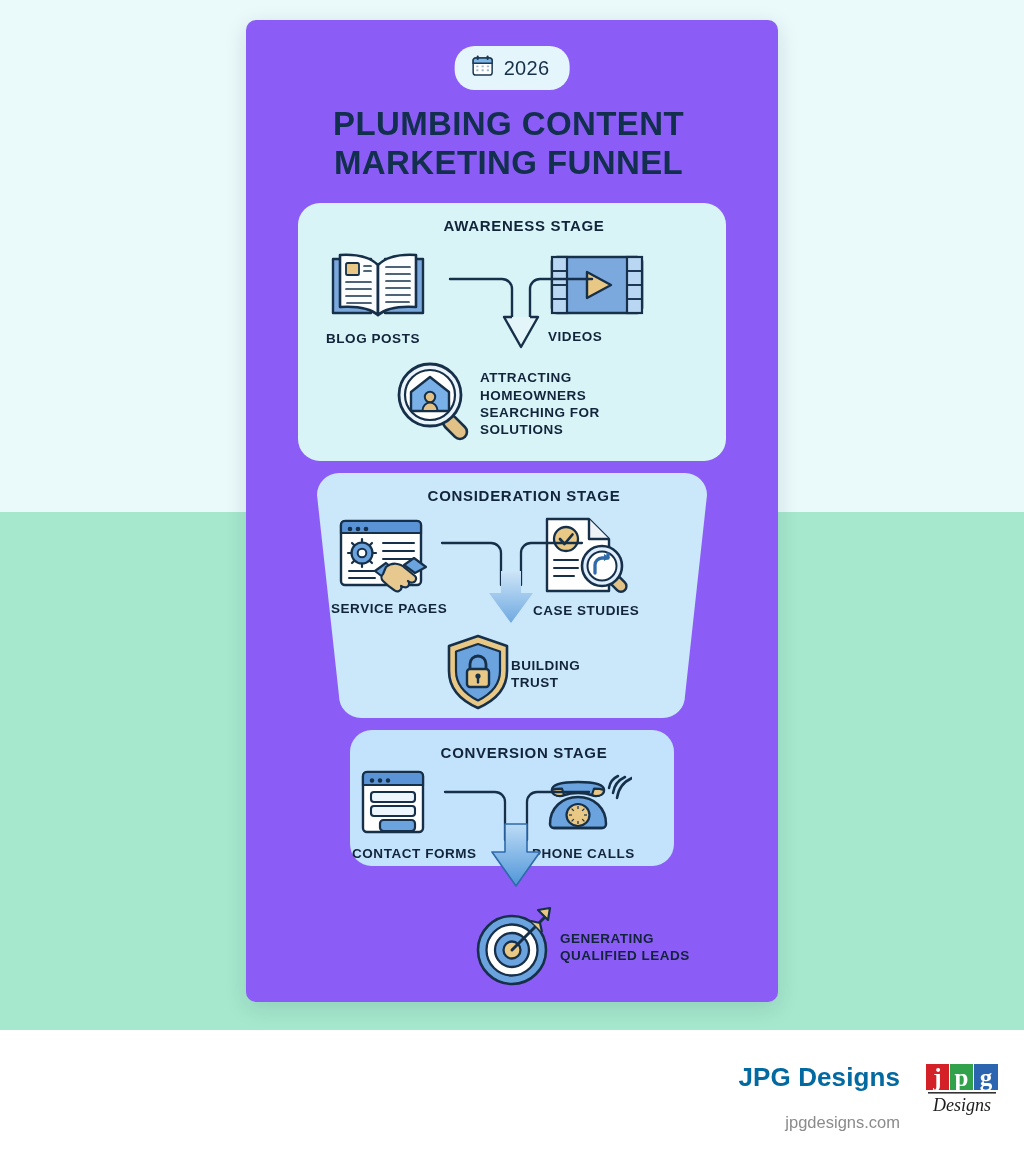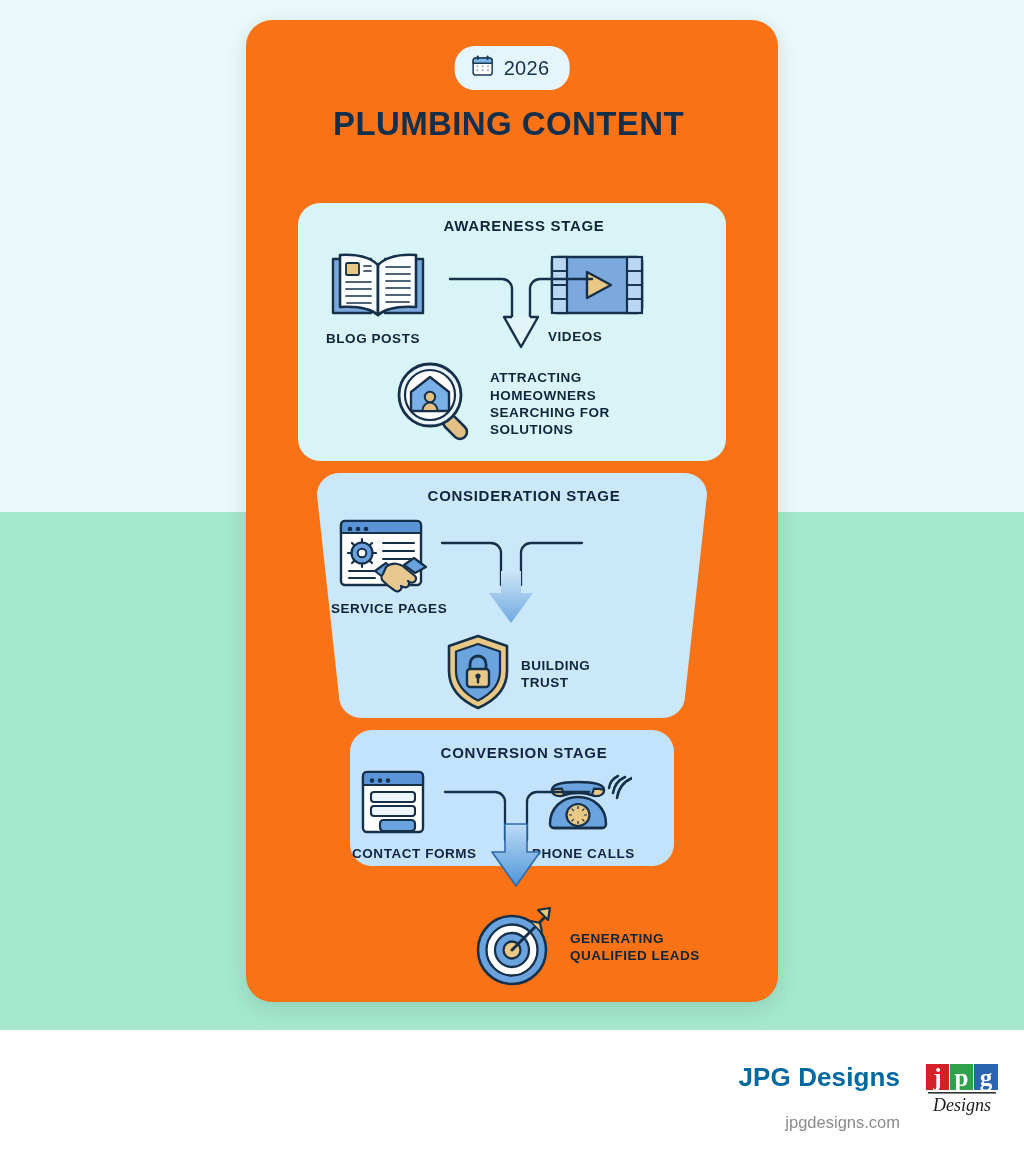--- a/index.html
+++ b/index.html
@@ -37,22 +37,22 @@
     left: 0; top: 1030px;
     width: 1024px; height: 124px;
     background: #ffffff;
   }
 
   
   .poster {
     position: absolute;
     left: 246px; top: 20px;
     width: 532px; height: 982px;
-    background: #f97316;
-    border-radius: 26px;
+    background: #8b5cf6;
+    border-radius: 10px;
     box-shadow: 0 6px 22px rgba(20,50,70,0.13);
     overflow: hidden;
   }
 
   
   .year-badge {
     position: absolute;
     left: 50%;
     transform: translateX(-50%);
     top: 26px;
@@ -128,21 +128,20 @@
     letter-spacing: .55px;
     white-space: nowrap;
     margin-top: 4px;
   }
 
   
   .outcome {
     position: absolute;
     display: flex;
     align-items: center;
-    gap: 10px;
   }
   .outcome-label {
     font-size: 13.5px;
     font-weight: bold;
     color: #11243a;
     letter-spacing: .5px;
     line-height: 1.28;
     white-space: pre-line;
     text-align: left;
   }
@@ -204,20 +203,21 @@
             <rect x="10.9" y="15.3" width="2.2" height="1.9" rx=".4"></rect>
             <rect x="16.2" y="15.3" width="2.2" height="1.9" rx=".4"></rect>
           </g>
         </svg>
       </span>
       <span class="ylabel">2026</span>
     </div>
 
     <div class="title">
       <div>PLUMBING CONTENT</div>
+      <div>MARKETING FUNNEL</div>
     </div>
 
     <div class="stage" id="stage-awareness">
       <svg class="stage-bg" viewBox="0 0 428 258" preserveAspectRatio="none">
         <path d="M22 0 H406 A22 22 0 0 1 428 22 V236 A22 22 0 0 1 406 258 H22 A22 22 0 0 1 0 236 V22 A22 22 0 0 1 22 0 Z" fill="#d9f4f7"></path>
       </svg>
       <div class="stage-inner">
         <div class="stage-title">AWARENESS STAGE</div>
 
         <div class="item" style="left:28px; top:44px; width:150px;">
@@ -331,20 +331,41 @@
                 </g>
               </g>
               <path d="M44 56 l11-8 9 7 -11 8 Z" fill="#6ba3df" stroke="#16304a" stroke-width="2.2" stroke-linejoin="round"></path>
               <path d="M95 52 l-12-9 -10 7 11 8 Z" fill="#6ba3df" stroke="#16304a" stroke-width="2.2" stroke-linejoin="round"></path>
               <path d="M55 52 c6-5 14-4 19 1 l10 8 c2 2 1 5-1 6 -2 1-4 1-6-1 2 2 1 5-1 6 -2 1-4 0-6-1 1 2 0 4-2 5 -2 1-4 0-5-1 -3-2-8-6-11-9 -2-2-2-5 0-7 Z" fill="#e7c88e" stroke="#16304a" stroke-width="2.2" stroke-linejoin="round"></path>
             </svg>
           </span>
           <div class="item-caption">SERVICE PAGES</div>
         </div>
 
+        <div class="item" style="left:216px; top:42px; width:160px;">
+          <span>
+            <svg width="104" height="80" viewBox="0 0 104 80">
+              <path d="M14 4 h42 l20 20 v52 H14 Z" fill="#ffffff" stroke="#16304a" stroke-width="2.4" stroke-linejoin="round"></path>
+              <path d="M56 4 v20 h20" fill="#eef3f8" stroke="#16304a" stroke-width="2.4" stroke-linejoin="round"></path>
+              <circle cx="33" cy="24" r="12" fill="#e8c884" stroke="#16304a" stroke-width="2.3"></circle>
+              <path d="M27 24 l4.5 5 8-9.5" fill="none" stroke="#16304a" stroke-width="2.7" stroke-linecap="round" stroke-linejoin="round"></path>
+              <g stroke="#16304a" stroke-width="2" stroke-linecap="round">
+                <path d="M21 45 h24"></path>
+                  <path d="M21 53 h24"></path>
+                  <path d="M21 61 h20"></path>
+              </g>
+              <rect x="78" y="56" width="11" height="23" rx="5.5" transform="rotate(-45 83 67)" fill="#e2c187" stroke="#16304a" stroke-width="2.4"></rect>
+              <circle cx="69" cy="51" r="20" fill="#dfeeff" stroke="#16304a" stroke-width="2.6"></circle>
+              <circle cx="69" cy="51" r="14.5" fill="#ffffff" stroke="#16304a" stroke-width="2"></circle>
+              <path d="M62 58 v-8 a7 7 0 0 1 7-7 h6 v-4" fill="none" stroke="#2f6aaa" stroke-width="3.3" stroke-linecap="round" stroke-linejoin="round"></path>
+              <path d="M71 39 l6 3.5 -6 3.5 Z" fill="#2f6aaa"></path>
+            </svg>
+          </span>
+          <div class="item-caption">CASE STUDIES</div>
+        </div>
 
         <svg class="connector" style="left:122px; top:58px;" width="146" height="110" viewBox="0 0 146 110">
           <defs>
             <linearGradient id="gradCons" x1="0" y1="0" x2="0" y2="1">
               <stop offset="0%" stop-color="#cde5f8"></stop>
               <stop offset="100%" stop-color="#6fa9e0"></stop>
             </linearGradient>
           </defs>
           <path d="M3 12 H52 a10 10 0 0 1 10 10 V54" fill="none" stroke="#16304a" stroke-width="2.3" stroke-linecap="round"></path>
           <path d="M143 12 H92 a10 10 0 0 0-10 10 V54" fill="none" stroke="#16304a" stroke-width="2.3" stroke-linecap="round"></path>

